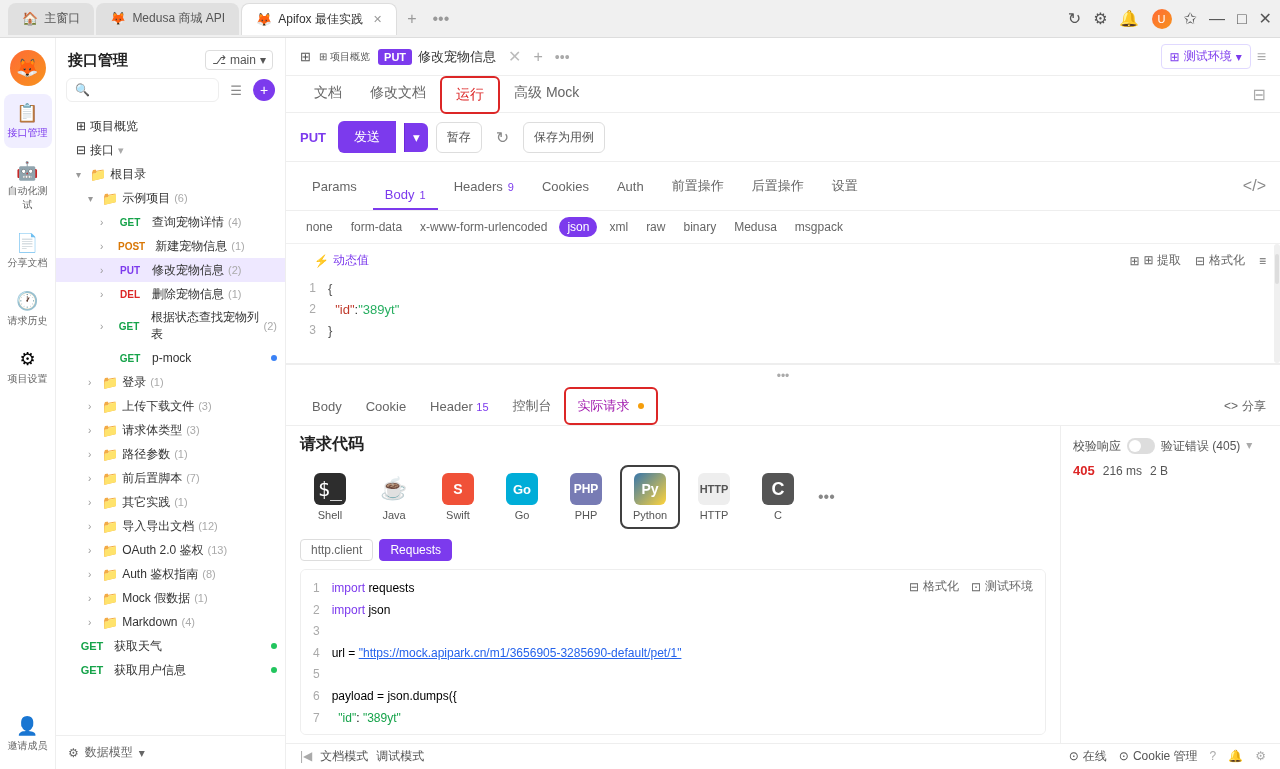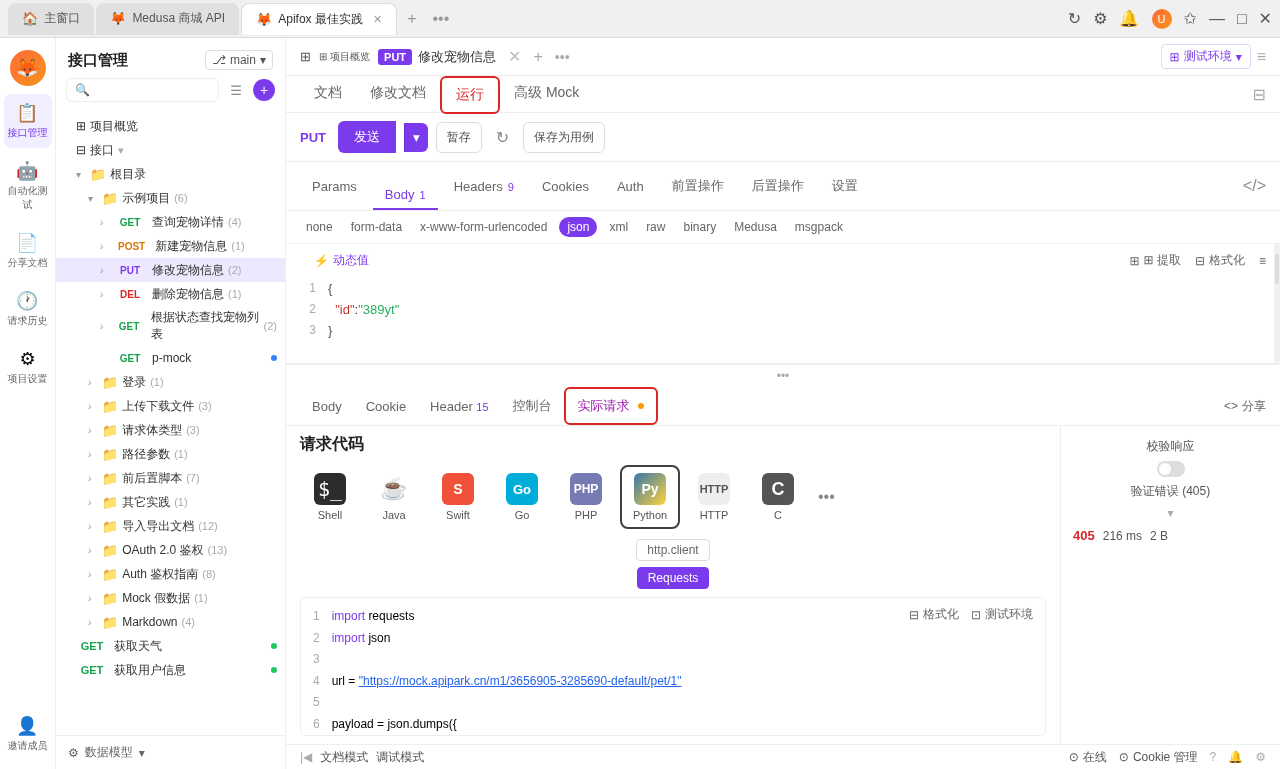--- a/index.html
+++ b/index.html
@@ -114,37 +114,37 @@
 
     
     .lang-grid { display: flex; align-items: center; gap: 4px; margin-bottom: 10px; flex-wrap: wrap; }
     .lang-item { display: flex; flex-direction: column; align-items: center; gap: 4px; padding: 6px 10px; cursor: pointer; border-radius: 8px; border: 1px solid transparent; min-width: 60px; }
     .lang-item.active { border: 2px solid #dc2626; background: #fff; }
     .lang-icon { width: 32px; height: 32px; display: flex; align-items: center; justify-content: center; font-size: 20px; border-radius: 6px; }
     .lang-name { font-size: 11px; color: #555; }
     .lang-more { padding: 6px; cursor: pointer; color: #888; }
 
     
-    .sub-lang-tabs { display: flex; align-items: center; gap: 6px; margin-bottom: 8px; flex-direction: column; }
+    .sub-lang-tabs { display: flex; align-items: center; gap: 6px; margin-bottom: 8px; }
     .sub-lang-tab { font-size: 12px; padding: 3px 10px; border-radius: 4px; cursor: pointer; color: #666; border: 1px solid #ddd; }
     .sub-lang-tab.active { background: #7c3aed; color: #fff; border-color: #7c3aed; }
 
     
     .code-display { background: #fff; border: 1px solid #eee; border-radius: 6px; flex: 1; overflow-y: auto; padding: 8px 12px; font-family: monospace; font-size: 12px; position: relative; }
     .code-display-actions { display: flex; gap: 12px; position: absolute; top: 8px; right: 12px; }
     .code-disp-action { font-size: 12px; color: #666; cursor: pointer; display: flex; align-items: center; gap: 4px; }
     .code-num { color: #aaa; margin-right: 12px; }
     .code-text-line { display: flex; line-height: 1.8; }
     .import-kw { color: #7c3aed; }
     .url-link { color: #2563eb; text-decoration: underline; cursor: pointer; }
     .py-str { color: #16a34a; }
 
     
     .response-sidebar { width: 220px; border-left: 1px solid #eee; padding: 12px; display: flex; flex-direction: column; gap: 8px; }
-    .validate-row { display: flex; align-items: center; gap: 6px; font-size: 12px; color: #555; flex-direction: column; }
+    .validate-row { display: flex; gap: 6px; font-size: 12px; color: #555; }
     .toggle { width: 28px; height: 16px; background: #ddd; border-radius: 8px; cursor: pointer; display: flex; align-items: center; padding: 2px; }
     .toggle-thumb { width: 12px; height: 12px; background: #fff; border-radius: 50%; }
     .status-row { display: flex; align-items: center; gap: 8px; }
     .status-code { color: #dc2626; font-size: 13px; font-weight: 600; }
     .status-time { color: #555; font-size: 12px; }
     .status-size { color: #555; font-size: 12px; }
 
     
     .bottom-bar { height: 28px; background: #fff; border-top: 1px solid #eee; display: flex; align-items: center; padding: 0 14px; gap: 8px; font-size: 12px; color: #555; }
     .bottom-bar-right { margin-left: auto; display: flex; gap: 12px; align-items: center; }

